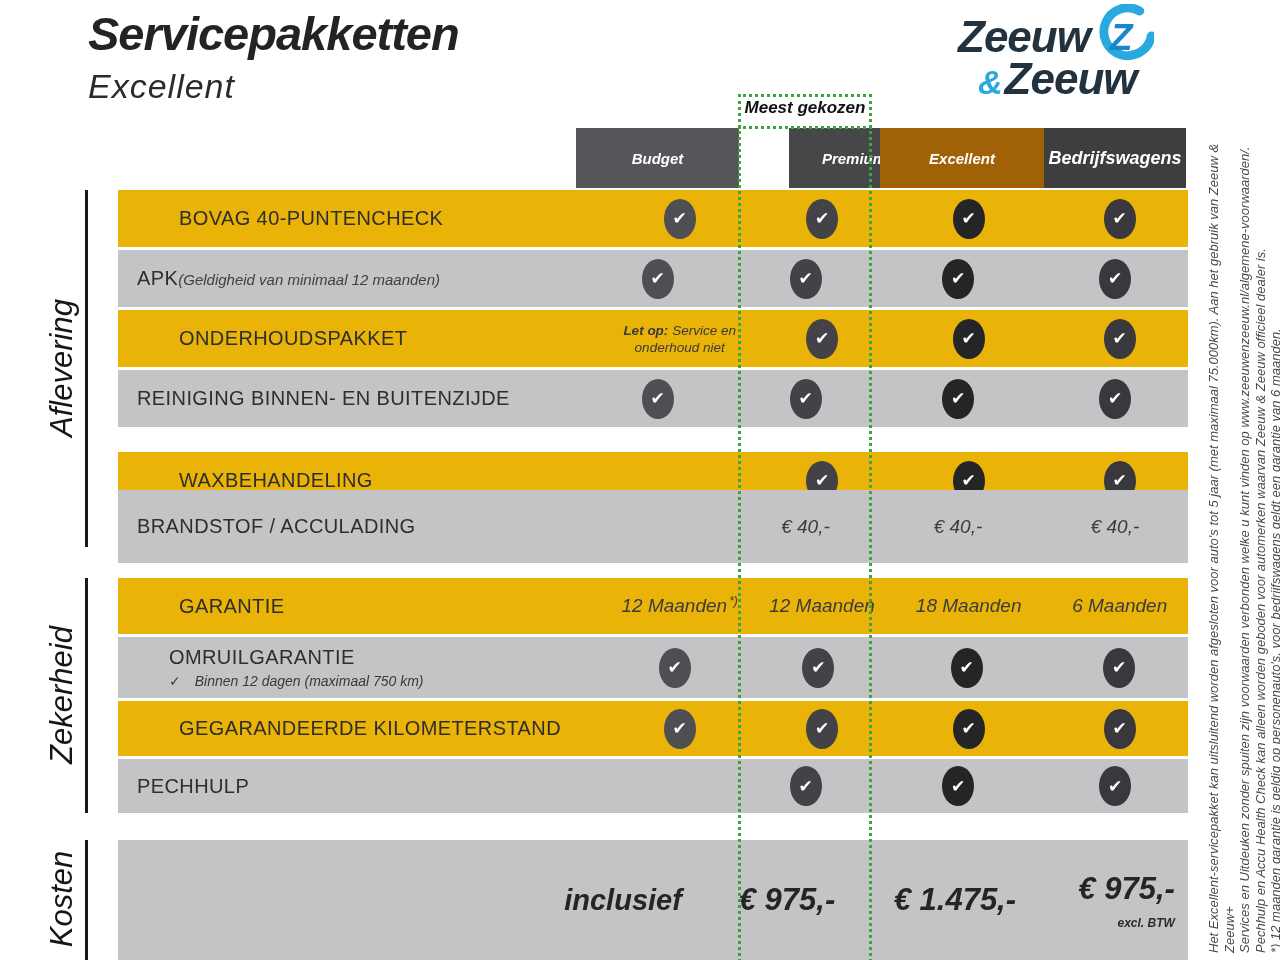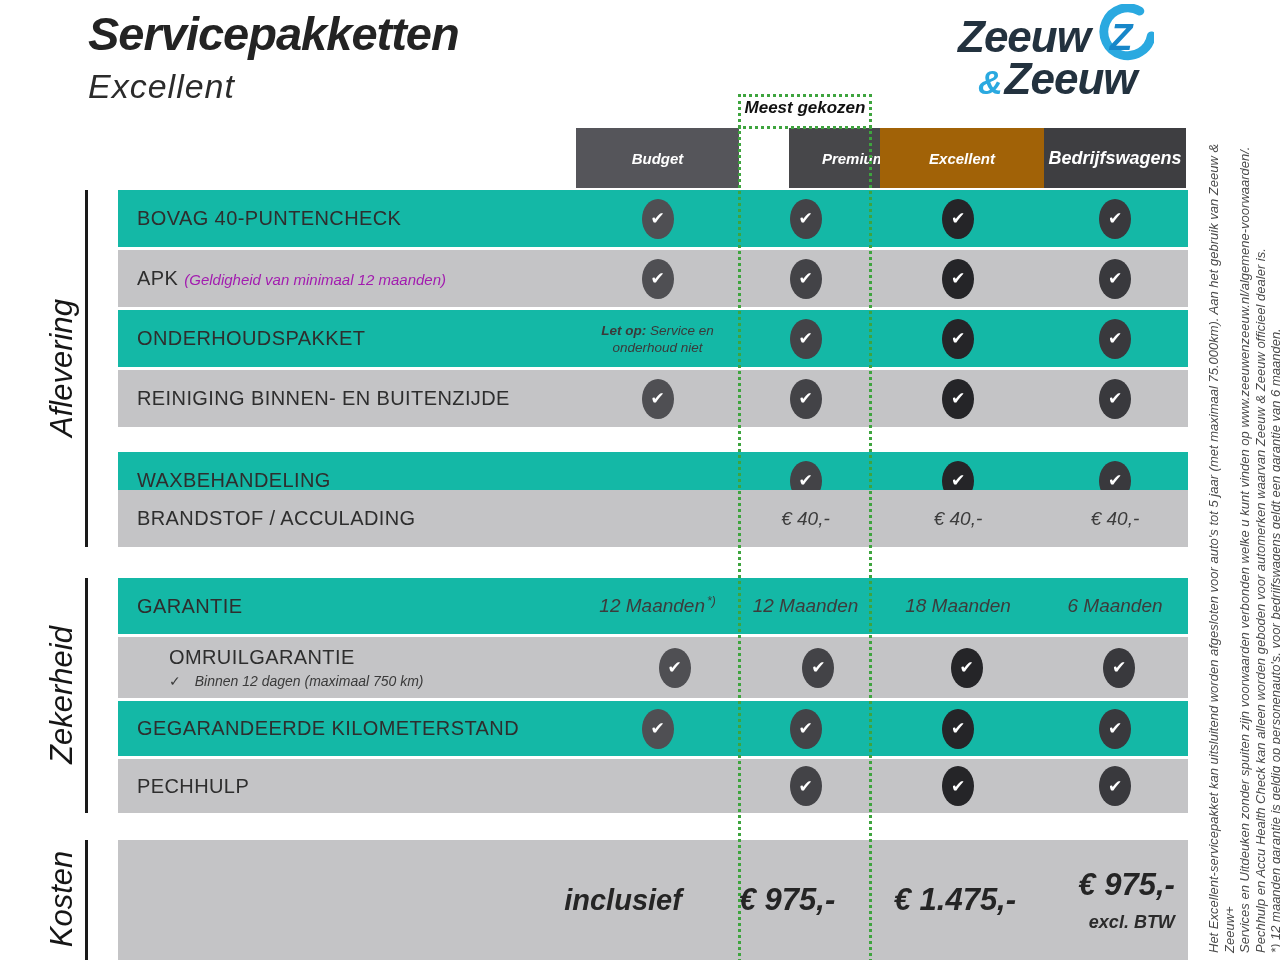--- a/index.html
+++ b/index.html
@@ -36,50 +36,50 @@
   
   .colhead { position:absolute; top:128px; height:60px; display:flex; align-items:center; justify-content:center;
     color:#ffffff; font-weight:bold; font-style:italic; font-size:15px; }
   .ch-budget { left:576px; width:163px; }
   .ch-premium { left:741px; width:130px;margin-left:48px; }
   .ch-excellent { left:880px; width:164px; }
   .ch-bedrijfswagens { left:1044px; width:142px; font-size:18px;text-align:right; }
 
   
   .trow { position:absolute; left:118px; width:1070px; display:flex; align-items:center; }
-  .row-light { background:#14b8a6; }
+  .row-light { background:#eab308;padding-left:42px; }
   .row-dark { background:#c4c4c6; }
   .rlabel { width:458px; padding-left:19px; font-size:20px; color:#2e2e2e; letter-spacing:0.4px; }
-  .rnote { font-size:15px; font-style:italic; color:#a21caf; letter-spacing:0; margin-left:6px; }
+  .rnote { font-size:15px; font-style:italic; color:#404040; letter-spacing:0; }
   .rsub { font-size:14px; font-style:italic; color:#3a3a3a; margin-top:4px; letter-spacing:0; }
   .rsub .subcheck { font-style:normal; margin-right:14px; }
   .cc { display:flex; align-items:center; justify-content:center; text-align:center; }
   .c1 { width:163px; } .c2 { width:133px; } .c3 { width:172px; } .c4 { width:142px; }
 
   .check { width:32px; height:40px; border-radius:50%; display:flex; align-items:center; justify-content:center;
     color:#ffffff; font-size:17px; }
   .chk-b { background:#4f4f53; } .chk-p { background:#434347; } .chk-e { background:#252528; } .chk-w { background:#39393d; }
 
   .val { font-size:19px; font-style:italic; color:#3c3c3c; }
   .sup { font-size:12px; vertical-align:super; margin-left:2px; }
   .letop { font-size:13.5px; font-style:italic; color:#3a3a3a; line-height:17px; text-align:center; }
   .letop b { font-weight:bold;margin-top:33px; }
 
   
   .r0 { top:190px; height:57px; } .r1 { top:250px; height:57px; } .r2 { top:310px; height:57px; }
-  .r3 { top:370px; height:57px; } .r4 { top:452px; height:57px; } .r5 { top:490px; height:57px; }
+  .r3 { top:370px; height:57px; } .r4 { top:452px; height:57px; } .r5 { top:490px; height:73px; }
   .r6 { top:578px; height:56px; } .r7 { top:637px; height:61px;padding-left:32px; } .r8 { top:701px; height:55px; }
   .r9 { top:759px; height:54px; }
   .rk { top:840px; height:120px;gap:36px; }
 
   
   .kosten-band .kval { font-size:31px; font-weight:bold; font-style:italic; color:#252525; }
   .kosten-band .kincl { font-size:29px; }
   .kwrap { display:inline-block; text-align:right; }
-  .kbtw { font-size:18px; font-weight:bold; font-style:italic; color:#2b2b2b; margin-top:9px; }
+  .kbtw { font-size:12px; font-weight:bold; font-style:italic; color:#2b2b2b; margin-top:9px; }
 
   
   .hl-box { position:absolute; left:738px; top:94px; width:134px; height:880px;
     border-left:3px dotted #3ea43e; border-right:3px dotted #3ea43e; border-top:3px dotted #3ea43e; z-index:5; pointer-events:none; }
   .hl-label-sep { position:absolute; left:738px; top:126px; width:134px; height:0; border-top:3px dotted #3ea43e; z-index:5; }
   .hl-label { position:absolute; left:738px; top:98px; width:134px; text-align:center;
     font-size:17px; font-weight:bold; font-style:italic; color:#111111; z-index:6; }
 </style>
 </head>
 <body>

